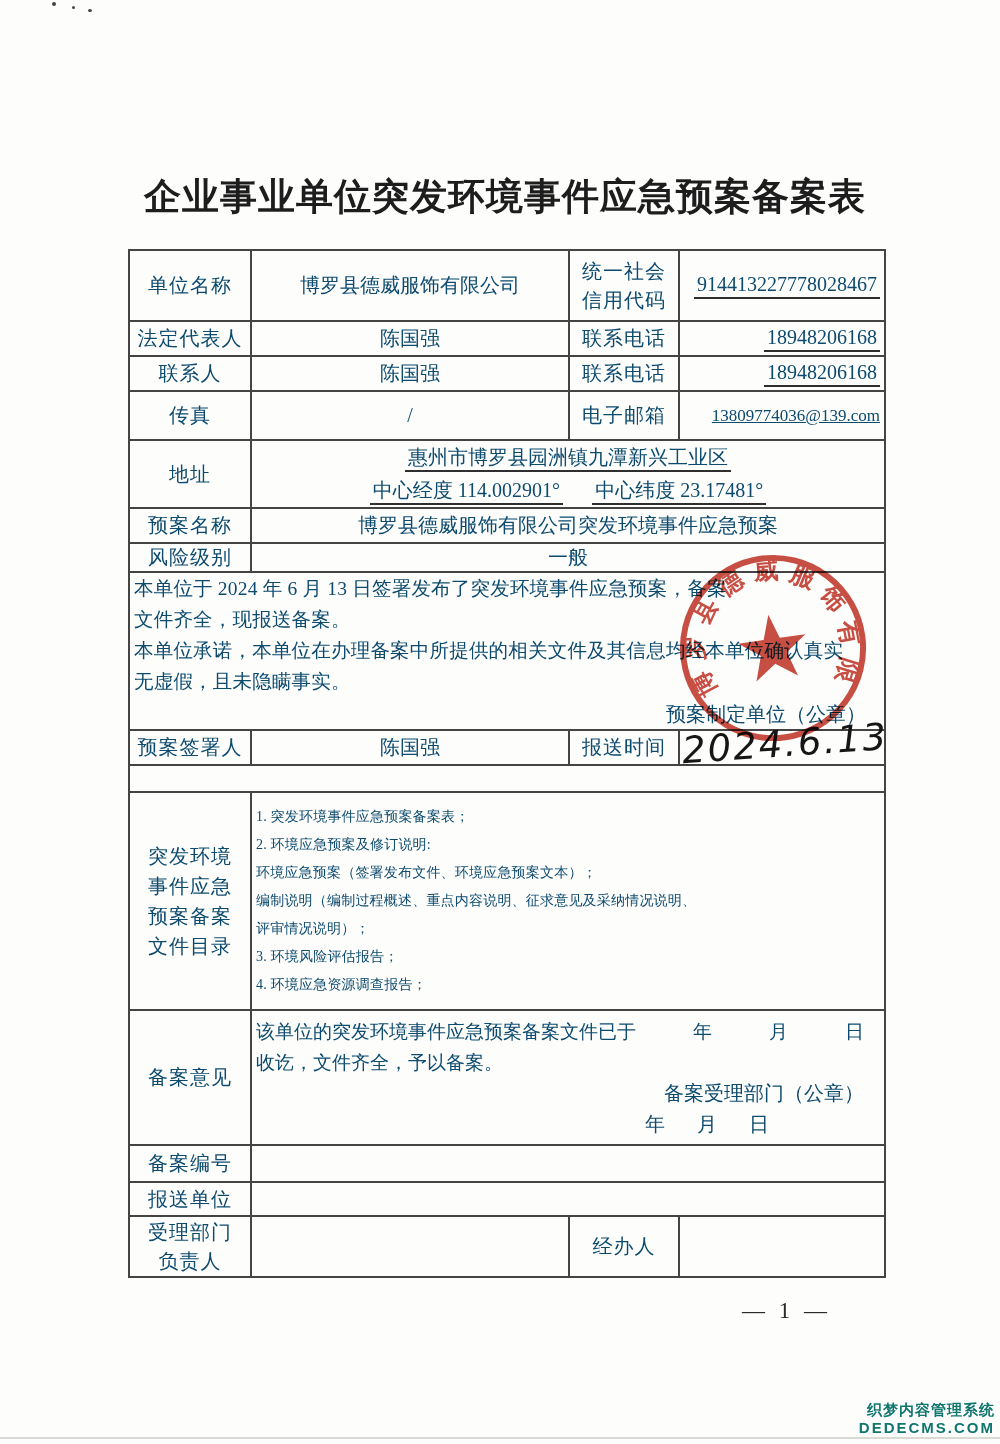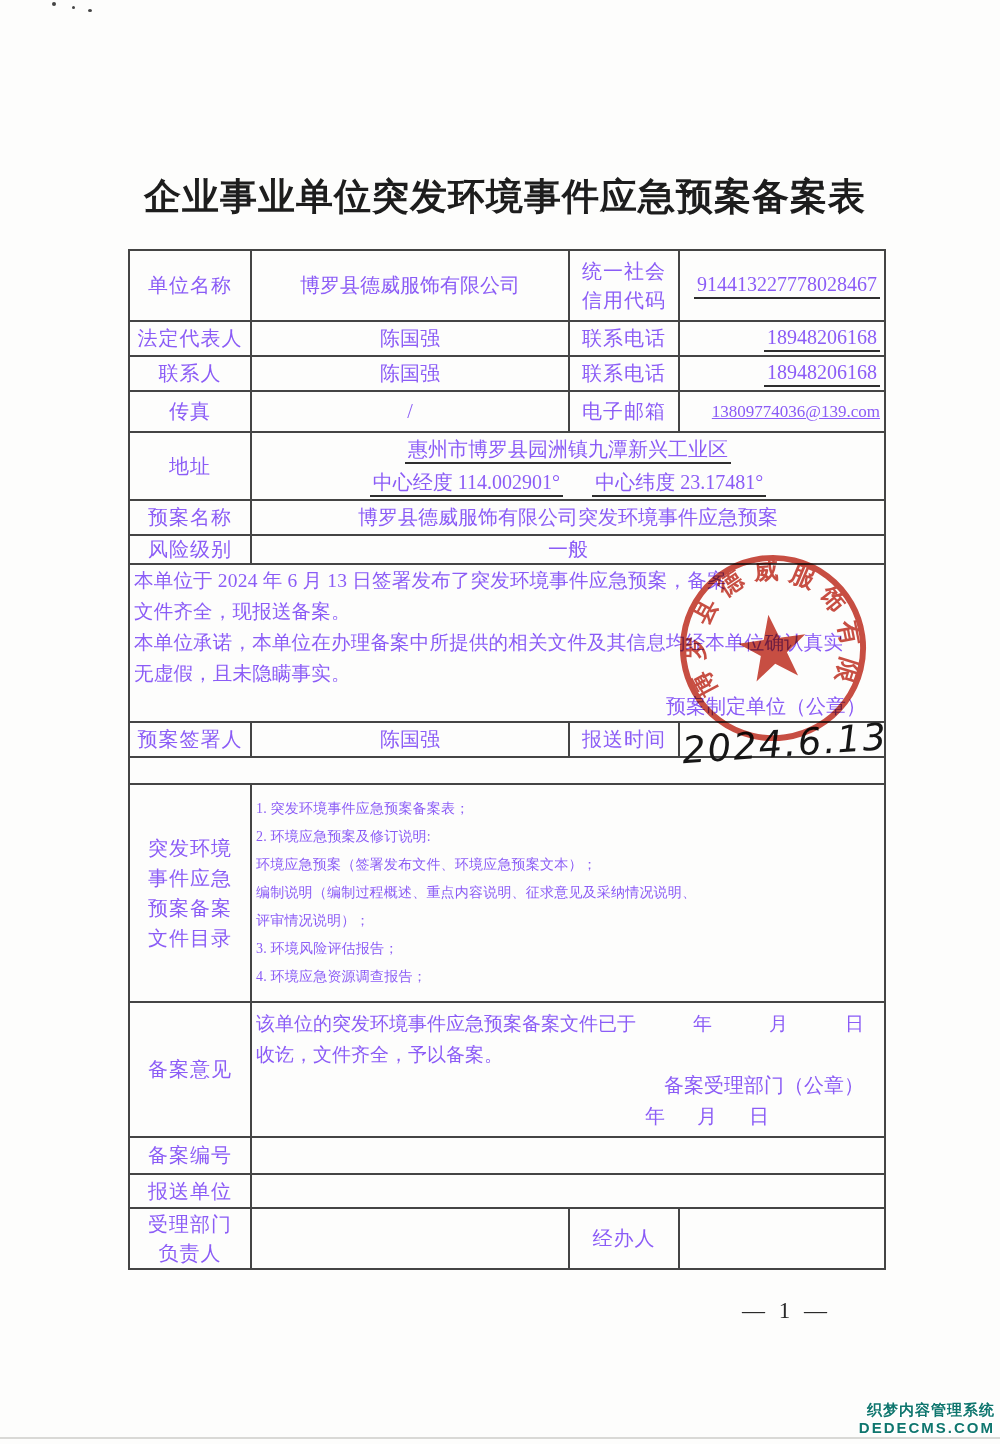--- a/index.html
+++ b/index.html
@@ -23,37 +23,37 @@
   .doc-title{
     position:absolute;left:0;top:172px;width:1010px;
     text-align:center;
     font-family:"Liberation Sans","DejaVu Sans",sans-serif;
     font-weight:bold;font-size:37px;letter-spacing:1px;color:#1d1d1d;
   }
 
   table.form{
     position:absolute;left:128px;top:249px;width:756px;
     border-collapse:collapse;table-layout:fixed;
-    font-size:20px;color:#8b5cf6;
+    font-size:20px;color:#0c4a6e;
   }
   table.form td{
     border:2px solid #444;
     padding:0 4px;
     vertical-align:middle;
     overflow:hidden;
   }
   col.c1{width:122px}col.c2{width:318px}col.c3{width:110px}col.c4{width:206px}
 
   .lab{text-align:center;letter-spacing:1px;}
   .val{text-align:center;}
   .num{font-family:"Liberation Serif","DejaVu Serif",serif;font-size:20px;text-align:right;text-decoration:underline;}
   .u{border-bottom:2px solid #2e2e2e;padding:0 3px 1px 3px;display:inline-block;line-height:1.15;}
   .email{font-size:17px;}
 
-  tr.r1{height:71px}tr.r2{height:35px}tr.r3{height:35px}tr.r4{height:41px}
+  tr.r1{height:71px}tr.r2{height:35px}tr.r3{height:35px}tr.r4{height:49px}
   tr.r5{height:62px}tr.r6{height:35px}tr.r7{height:24px}
   tr.r8{height:145px}tr.r9{height:35px}tr.r10{height:27px}
   tr.r11{height:218px}tr.r12{height:135px}tr.r13{height:37px}
   tr.r14{height:34px}tr.r15{height:61px}
 
   .two-line{line-height:1.45;padding:2px 0;}
 
   .addr-cell{text-align:center;line-height:33px;padding-top:2px;}
   .addr-coords span{margin:0 12px;}
 

